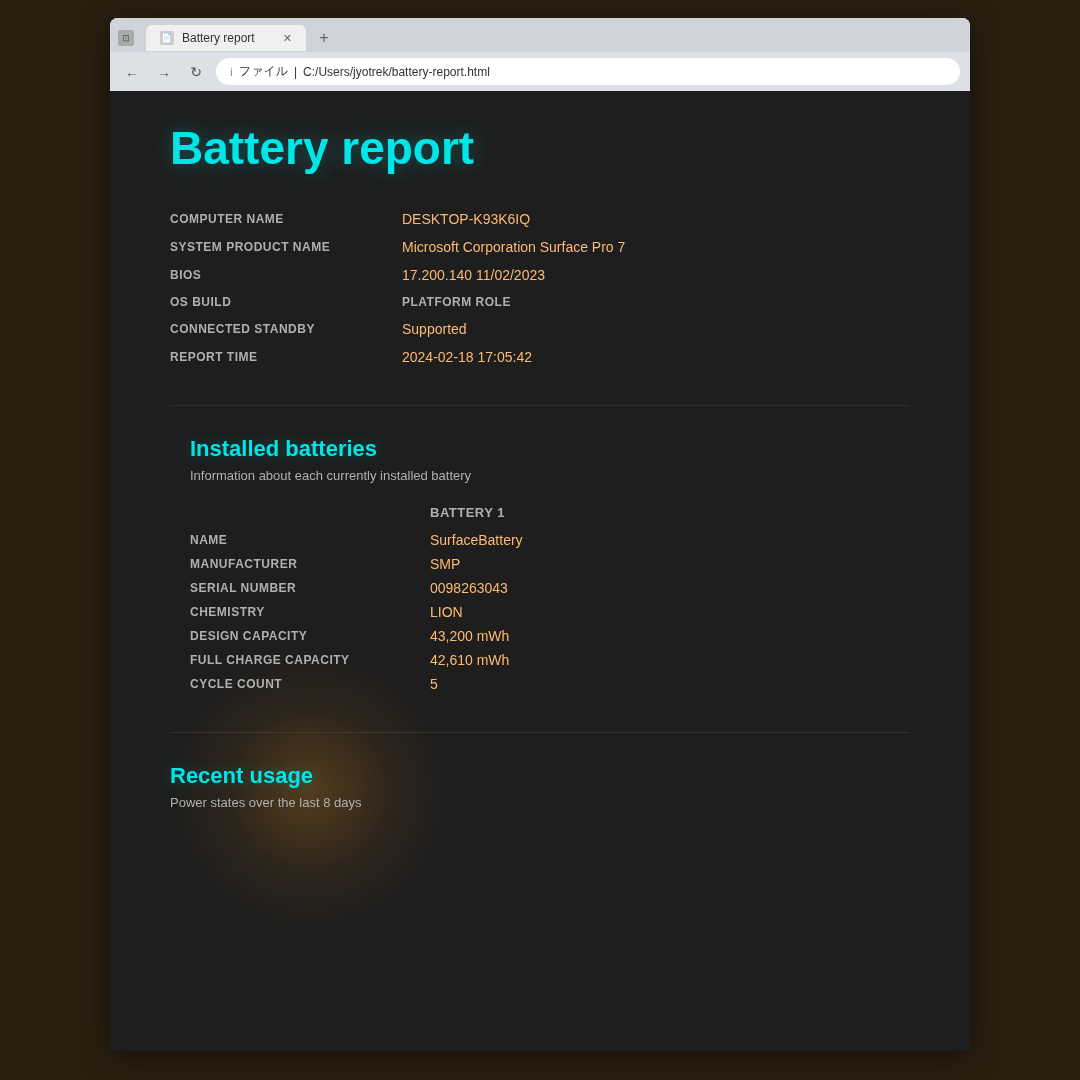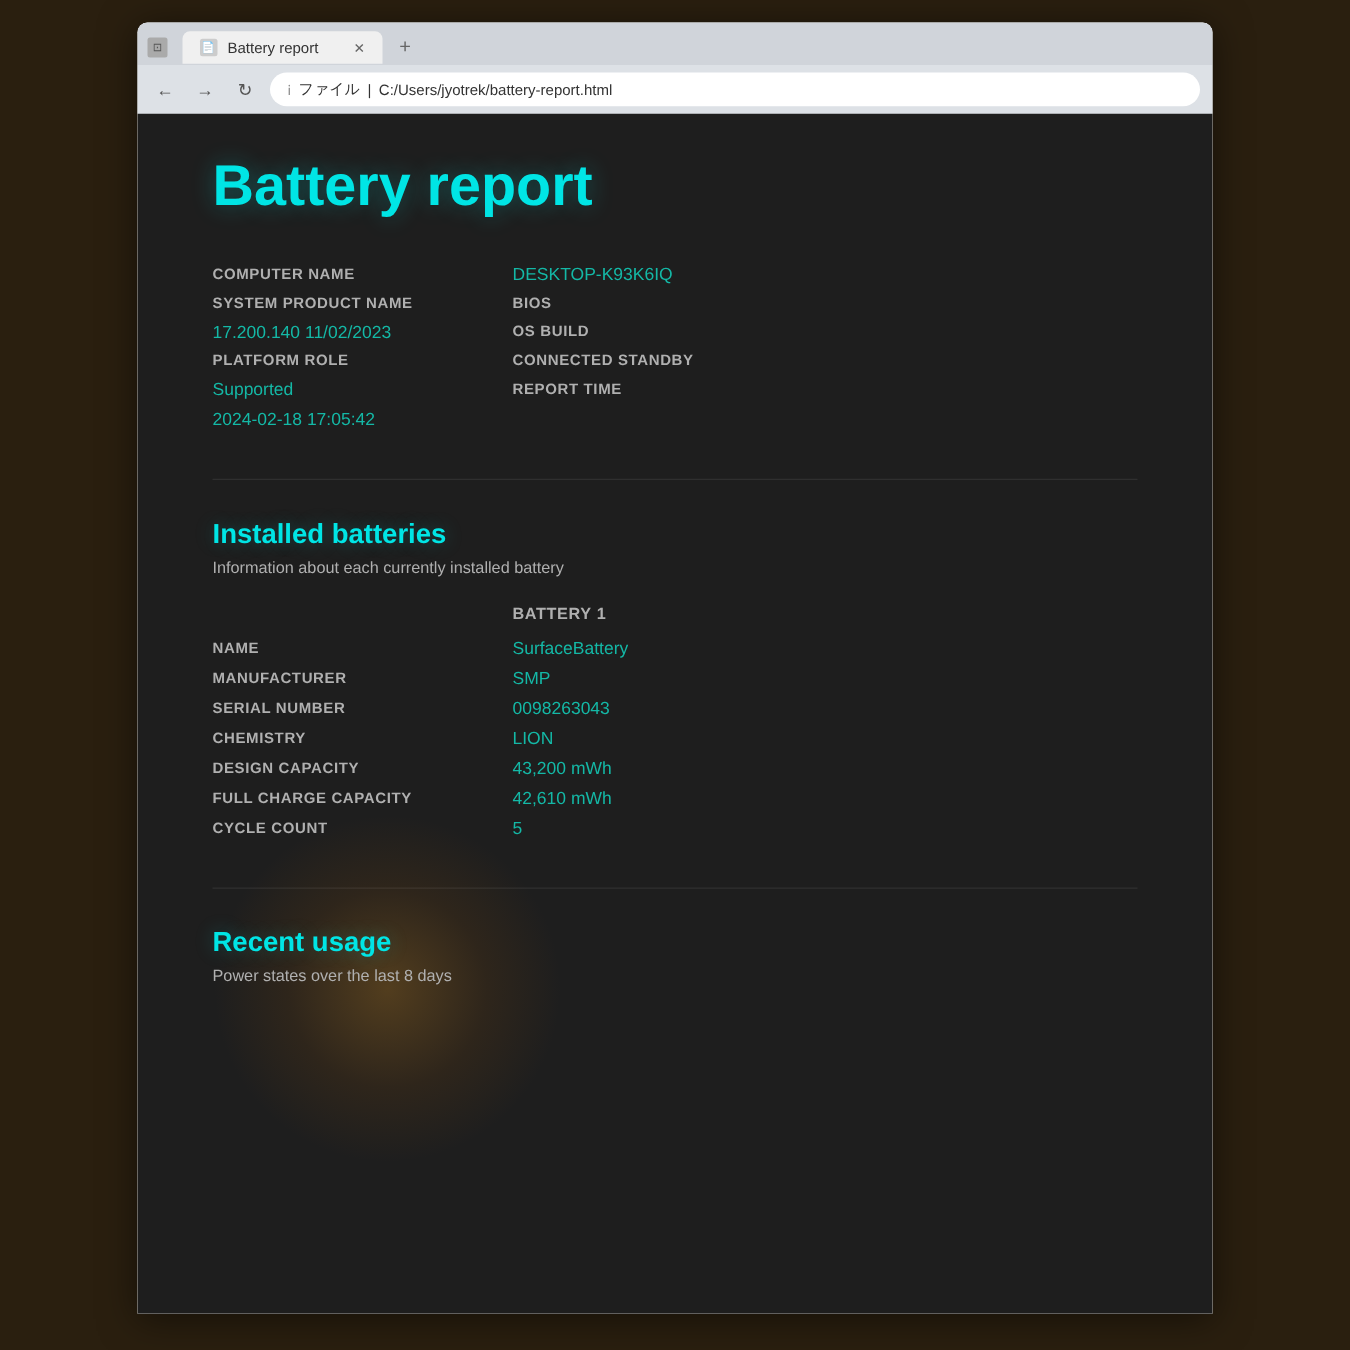--- a/index.html
+++ b/index.html
@@ -166,55 +166,57 @@
 
     .info-section {
       margin-bottom: 40px;
     }
 
     .info-table {
       display: grid;
       grid-template-columns: 220px 1fr;
       row-gap: 8px;
       column-gap: 20px;
+      gap: 12px;
     }
 
     .info-label {
       font-size: 12px;
       font-weight: 700;
       color: #b0b0b0;
       letter-spacing: 0.5px;
       text-transform: uppercase;
       display: flex;
       align-items: center;
     }
 
     .info-value {
       font-size: 14px;
-      color: #14b8a6;
+      color: #fdba74;
       display: flex;
       align-items: center;
     }
 
     .section-title {
       font-size: 22px;
       font-weight: 700;
       color: #00e5e5;
       margin-bottom: 6px;
       text-shadow: 0 0 15px rgba(0,229,229,0.25);
     }
 
     .section-subtitle {
       font-size: 13px;
       color: #b0b0b0;
       margin-bottom: 22px;
     }
 
     .battery-section {
       margin-bottom: 40px;
+      margin-left: 20px;
     }
 
     .battery-table {
       display: grid;
       grid-template-columns: 220px 1fr;
       row-gap: 8px;
       column-gap: 20px;
     }
 
     .battery-header {
@@ -267,20 +269,21 @@
     <div class="page-content">
 
       <h1 class="page-title">Battery report</h1>
 
       <div class="info-section">
         <div class="info-table">
           <div class="info-label">COMPUTER NAME</div>
           <div class="info-value">DESKTOP-K93K6IQ</div>
 
           <div class="info-label">SYSTEM PRODUCT NAME</div>
+          <div class="info-value">Microsoft Corporation Surface Pro 7</div>
 
           <div class="info-label">BIOS</div>
           <div class="info-value">17.200.140 11/02/2023</div>
 
           <div class="info-label">OS BUILD</div>
 
           <div class="info-label">PLATFORM ROLE</div>
 
           <div class="info-label">CONNECTED STANDBY</div>
           <div class="info-value">Supported</div>

